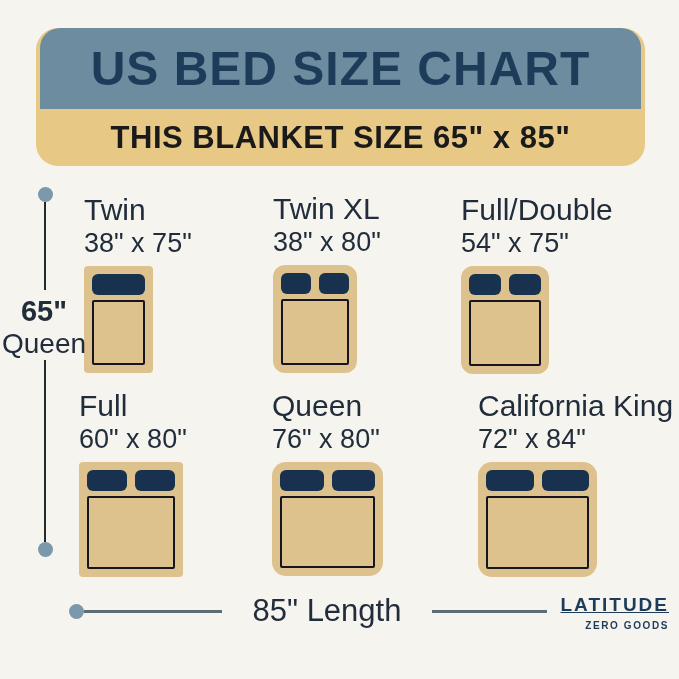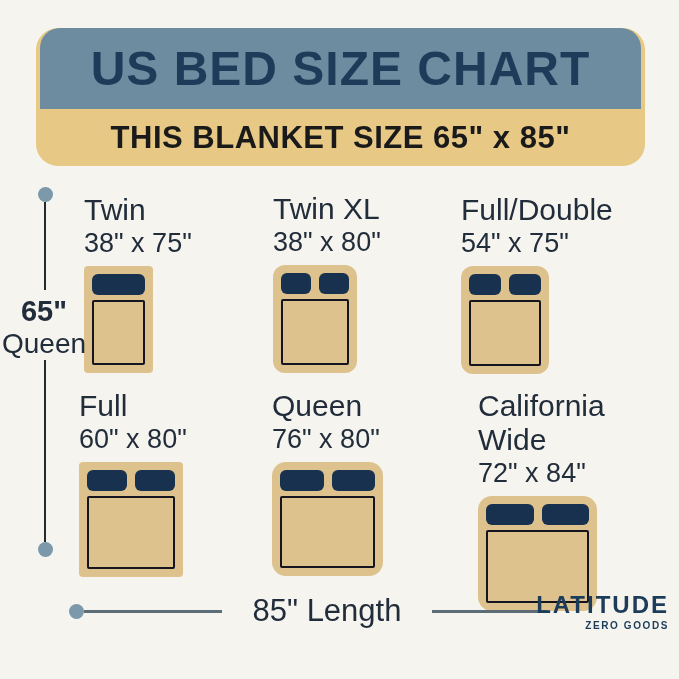--- a/index.html
+++ b/index.html
@@ -42,21 +42,21 @@
   .vline{position:absolute;width:2px;background:var(--dimline);}
   .hline{position:absolute;height:3px;background:var(--dimlinegray);}
   .vdim-text{position:absolute;left:2px;top:295px;width:84px;text-align:center;color:var(--ink);}
   .vdim-value{font-size:29px;font-weight:bold;line-height:33px;}
   .vdim-word{font-size:28px;line-height:31px;}
   .hdim-text{position:absolute;left:222px;top:594px;width:210px;text-align:center;
     font-size:31px;line-height:34px;color:var(--ink);}
 
   
   .brand{position:absolute;right:10px;top:593px;text-align:right;color:var(--navy);}
-  .brand-line1{font-size:24px;font-weight:bold;letter-spacing:2px;line-height:23px;}
+  .brand-line1{font-size:19px;font-weight:bold;letter-spacing:2px;line-height:23px;text-decoration:underline;}
   .brand-line2{font-size:10px;font-weight:bold;letter-spacing:1.6px;line-height:17px;margin-top:1px;}
 </style>
 </head>
 <body>
 
 <div class="canvas">
 
   <div class="banner">
     <div class="banner-top">
       <h1 class="banner-title">US BED SIZE CHART</h1>
@@ -115,21 +115,21 @@
       <div class="bed-size">76" x 80"</div>
       <div class="bed-box" style="width: 111px; height: 114px; border-radius: 14px;">
         <div class="pillow-row">
             <div class="pillow"></div>
             <div class="pillow"></div>
           </div>
         <div class="mattress"></div>
       </div>
     </div>
       <div class="bed-cell" style="left: 478px; top: 389px;">
-      <div class="bed-name">California Wide</div>
+      <div class="bed-name">California King</div>
       <div class="bed-size">72" x 84"</div>
       <div class="bed-box" style="width: 119px; height: 115px; border-radius: 14px;">
         <div class="pillow-row">
             <div class="pillow"></div>
             <div class="pillow"></div>
           </div>
         <div class="mattress"></div>
       </div>
     </div>
     </div>

